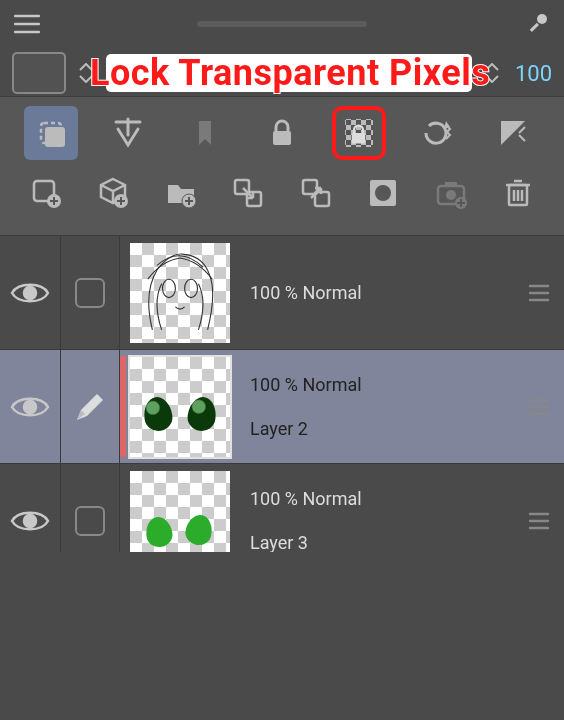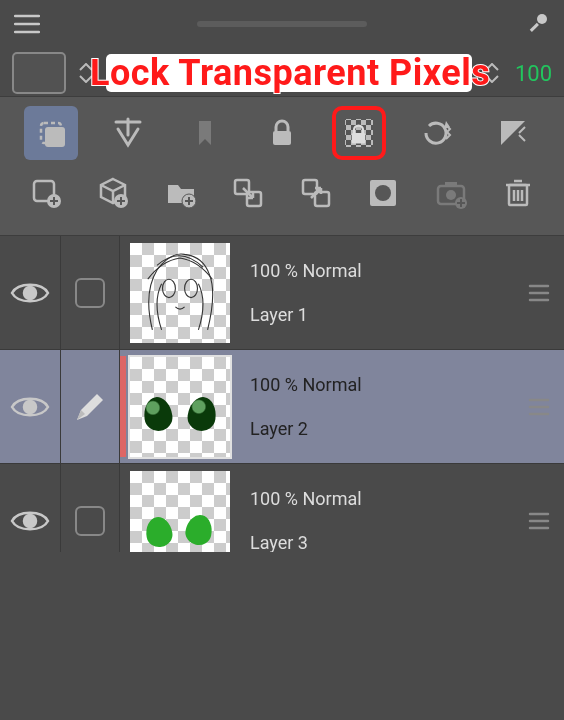--- a/index.html
+++ b/index.html
@@ -10,21 +10,21 @@
 .hamburger{width:30px;height:30px;display:flex;align-items:center;justify-content:center;cursor:pointer}
 .grabber{width:170px;height:6px;background:#5c5c5c;border-radius:3px;margin:0 auto}
 .pin{width:30px;height:30px;display:flex;align-items:center;justify-content:center;cursor:pointer}
 
 
 .optbar{height:50px;padding:0 12px;display:flex;align-items:center;gap:10px;box-sizing:border-box}
 .colorbox{width:50px;height:38px;border:2px solid #888;border-radius:5px;background:#525252}
 .spinner{width:20px;height:38px;display:flex;flex-direction:column;justify-content:center;align-items:center;gap:4px;cursor:pointer}
 .spinner svg{display:block}
 .dropdown{flex:1;height:38px;background:#fff;border-radius:5px}
-.opacity-val{font-size:22px;color:#22c55e;min-width:40px;text-align:right}
+.opacity-val{font-size:22px;color:#7dd3fc;min-width:40px;text-align:right}
 
 
 .toolpanel{background:#575757;padding:6px 12px 12px;border-top:1px solid #3d3d3d;border-bottom:1px solid #3d3d3d;margin-top:-2px}
 .toolrow{display:flex;justify-content:space-around;align-items:center;height:60px}
 .tbtn{width:54px;height:54px;display:flex;align-items:center;justify-content:center;border-radius:6px;cursor:pointer;color:#bbb}
 .tbtn.sel{background:#6c7a99}
 .tbtn.highlight{position:relative;border:4px solid #ff1a1a;border-radius:10px;box-sizing:border-box}
 .tbtn.disabled{color:#7a7a7a}
 
 
@@ -279,21 +279,20 @@
                 <ellipse cx="62" cy="45" rx="7" ry="10"></ellipse>
                 <path d="M45 65 Q50 70 55 65"></path>
                 <path d="M15 35 Q30 15 50 12 M85 35 Q70 15 50 12"></path>
                 <path d="M30 90 Q20 60 30 40 M70 90 Q80 60 70 40"></path>
               </g>
             </svg>
           </div>
         </div>
         <div class="info">
           <div><span>100 %</span> <span>Normal</span></div>
-          <div>Layer 1</div>
         </div>
         <div class="menu">
           <svg width="22" height="18" viewBox="0 0 22 18">
             <g stroke="#888" stroke-width="2.5" stroke-linecap="round">
               <line x1="2" y1="2" x2="20" y2="2"></line>
               <line x1="2" y1="9" x2="20" y2="9"></line>
               <line x1="2" y1="16" x2="20" y2="16"></line>
             </g>
           </svg>
         </div>

